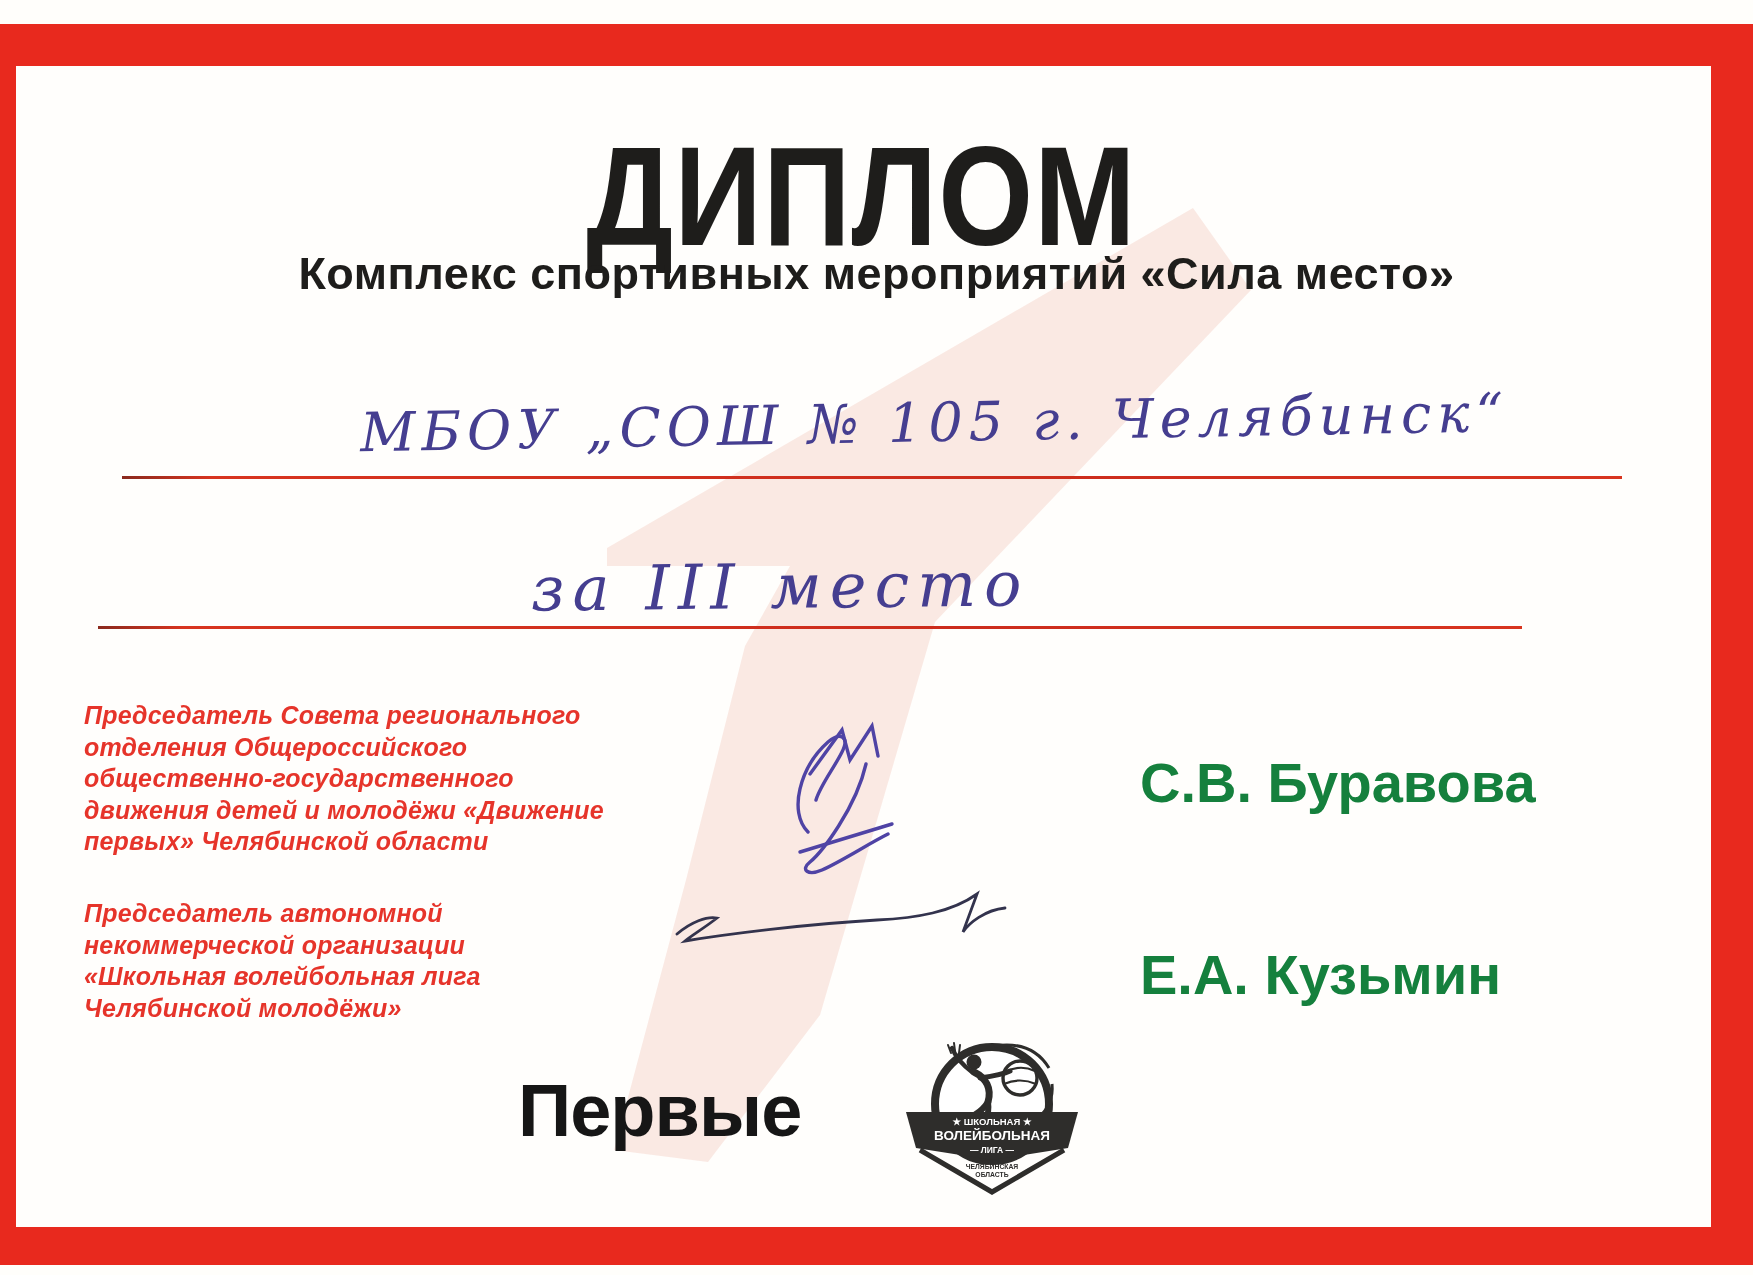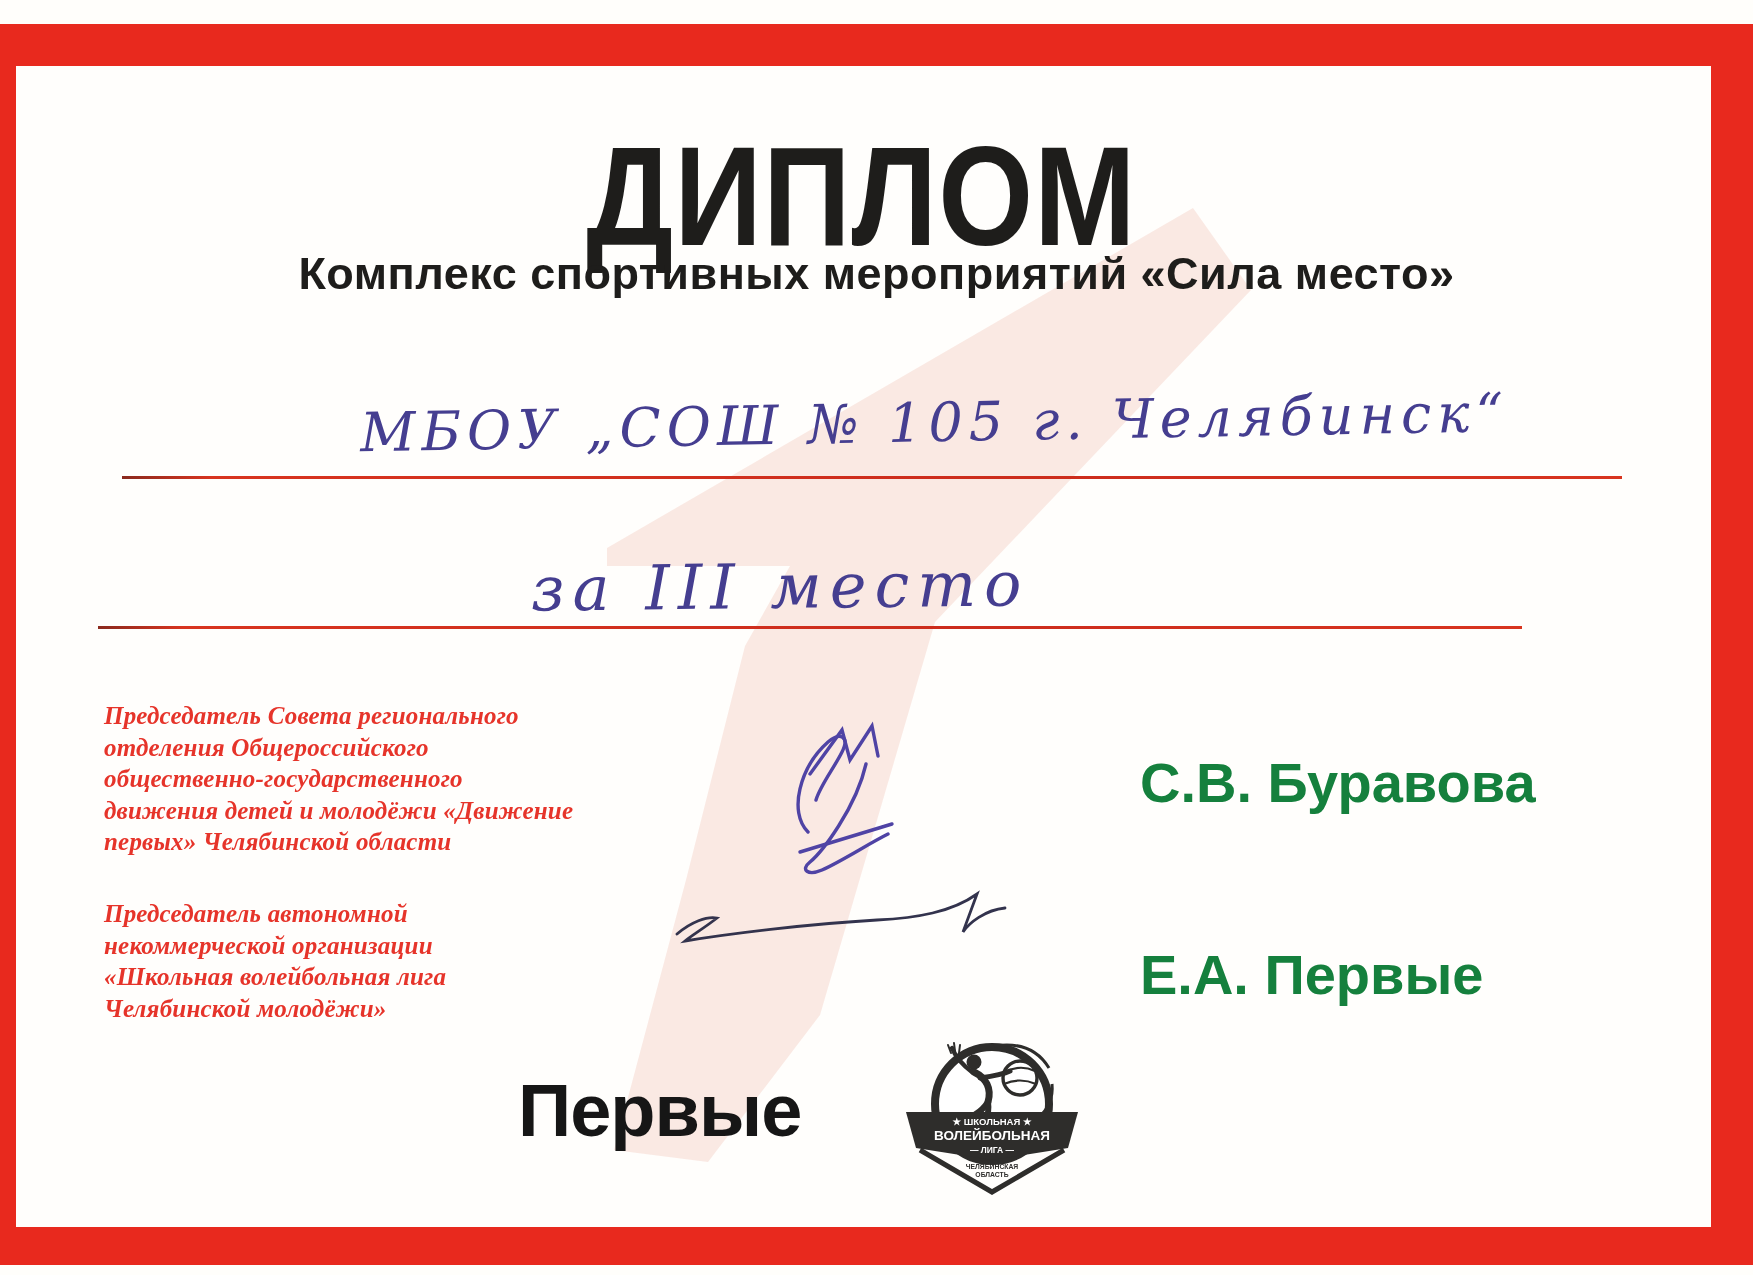--- a/index.html
+++ b/index.html
@@ -18,22 +18,22 @@
   .subtitle{position:absolute;left:0;right:0;top:248px;text-align:center;
             font-weight:bold;font-size:45px;letter-spacing:.5px;color:#1e1d1b;}
   
   .rule{position:absolute;height:3px;background:linear-gradient(90deg,#8a2a1e,#d8341f 6%,#cc2c1c 60%,#d8341f);}
   .rule1{left:122px;top:476px;width:1500px;}
   .rule2{left:98px;top:626px;width:1424px;}
   .hand{position:absolute;color:#453e90;font-family:"DejaVu Serif",serif;font-style:italic;white-space:nowrap;}
   .hand1{left:360px;top:392px;width:1060px;text-align:center;font-size:54px;letter-spacing:6px;transform:rotate(-1deg);}
   .hand2{left:480px;top:550px;width:600px;text-align:center;font-size:62px;letter-spacing:8px;transform:rotate(-0.6deg);}
   
-  .position{position:absolute;left:104px;width:520px;color:#e6342a;font-style:italic;font-weight:bold;
-            font-size:25px;line-height:31.5px;letter-spacing:.2px;white-space:pre-line;font-family:Liberation Serif, serif;}
+  .position{position:absolute;left:84px;width:520px;color:#e6342a;font-style:italic;font-weight:bold;
+            font-size:25px;line-height:31.5px;letter-spacing:.2px;white-space:pre-line;}
   .pos1{top:700px;}
   .pos2{top:898px;}
   .signer-name{position:absolute;left:1140px;color:#15803d;font-weight:bold;font-size:56px;white-space:nowrap;}
   .name1{top:750px;}
   .name2{top:942px;}
   .sig{position:absolute;}
   
   .movement-logo{position:absolute;left:518px;top:1068px;font-weight:bold;font-size:74px;
                  letter-spacing:-1px;color:#161616;}
   .badge{position:absolute;left:902px;top:1040px;}
@@ -74,21 +74,21 @@
         <path d="M 40,62 L 72,18 L 80,48 L 102,14 L 108,44"></path>
         <path d="M 96,52 C 86,96 52,140 40,150 C 30,158 38,164 52,158 C 72,149 98,132 118,122"></path>
         <path d="M 30,140 L 122,112"></path>
       </g>
     </svg>
 
     <div class="position pos2">Председатель автономной
 некоммерческой организации
 «Школьная волейбольная лига
 Челябинской молодёжи»</div>
-    <div class="signer-name name2">Е.А. Первые</div>
+    <div class="signer-name name2">Е.А. Кузьмин</div>
 
     <svg class="sig" style="left:665px;top:878px;" width="370" height="85" viewBox="0 0 370 85">
       <g fill="none" stroke="#33334d" stroke-width="2.8" stroke-linecap="round">
         <path d="M 12,56 C 26,44 42,38 52,40 C 42,48 26,58 20,63 C 62,56 142,46 212,42 C 252,40 287,34 312,16 L 298,54 C 304,45 320,32 340,30"></path>
       </g>
     </svg>
 
     <div class="movement-logo">Первые</div>
 
     <svg class="badge" width="180" height="160" viewBox="0 0 180 160">

